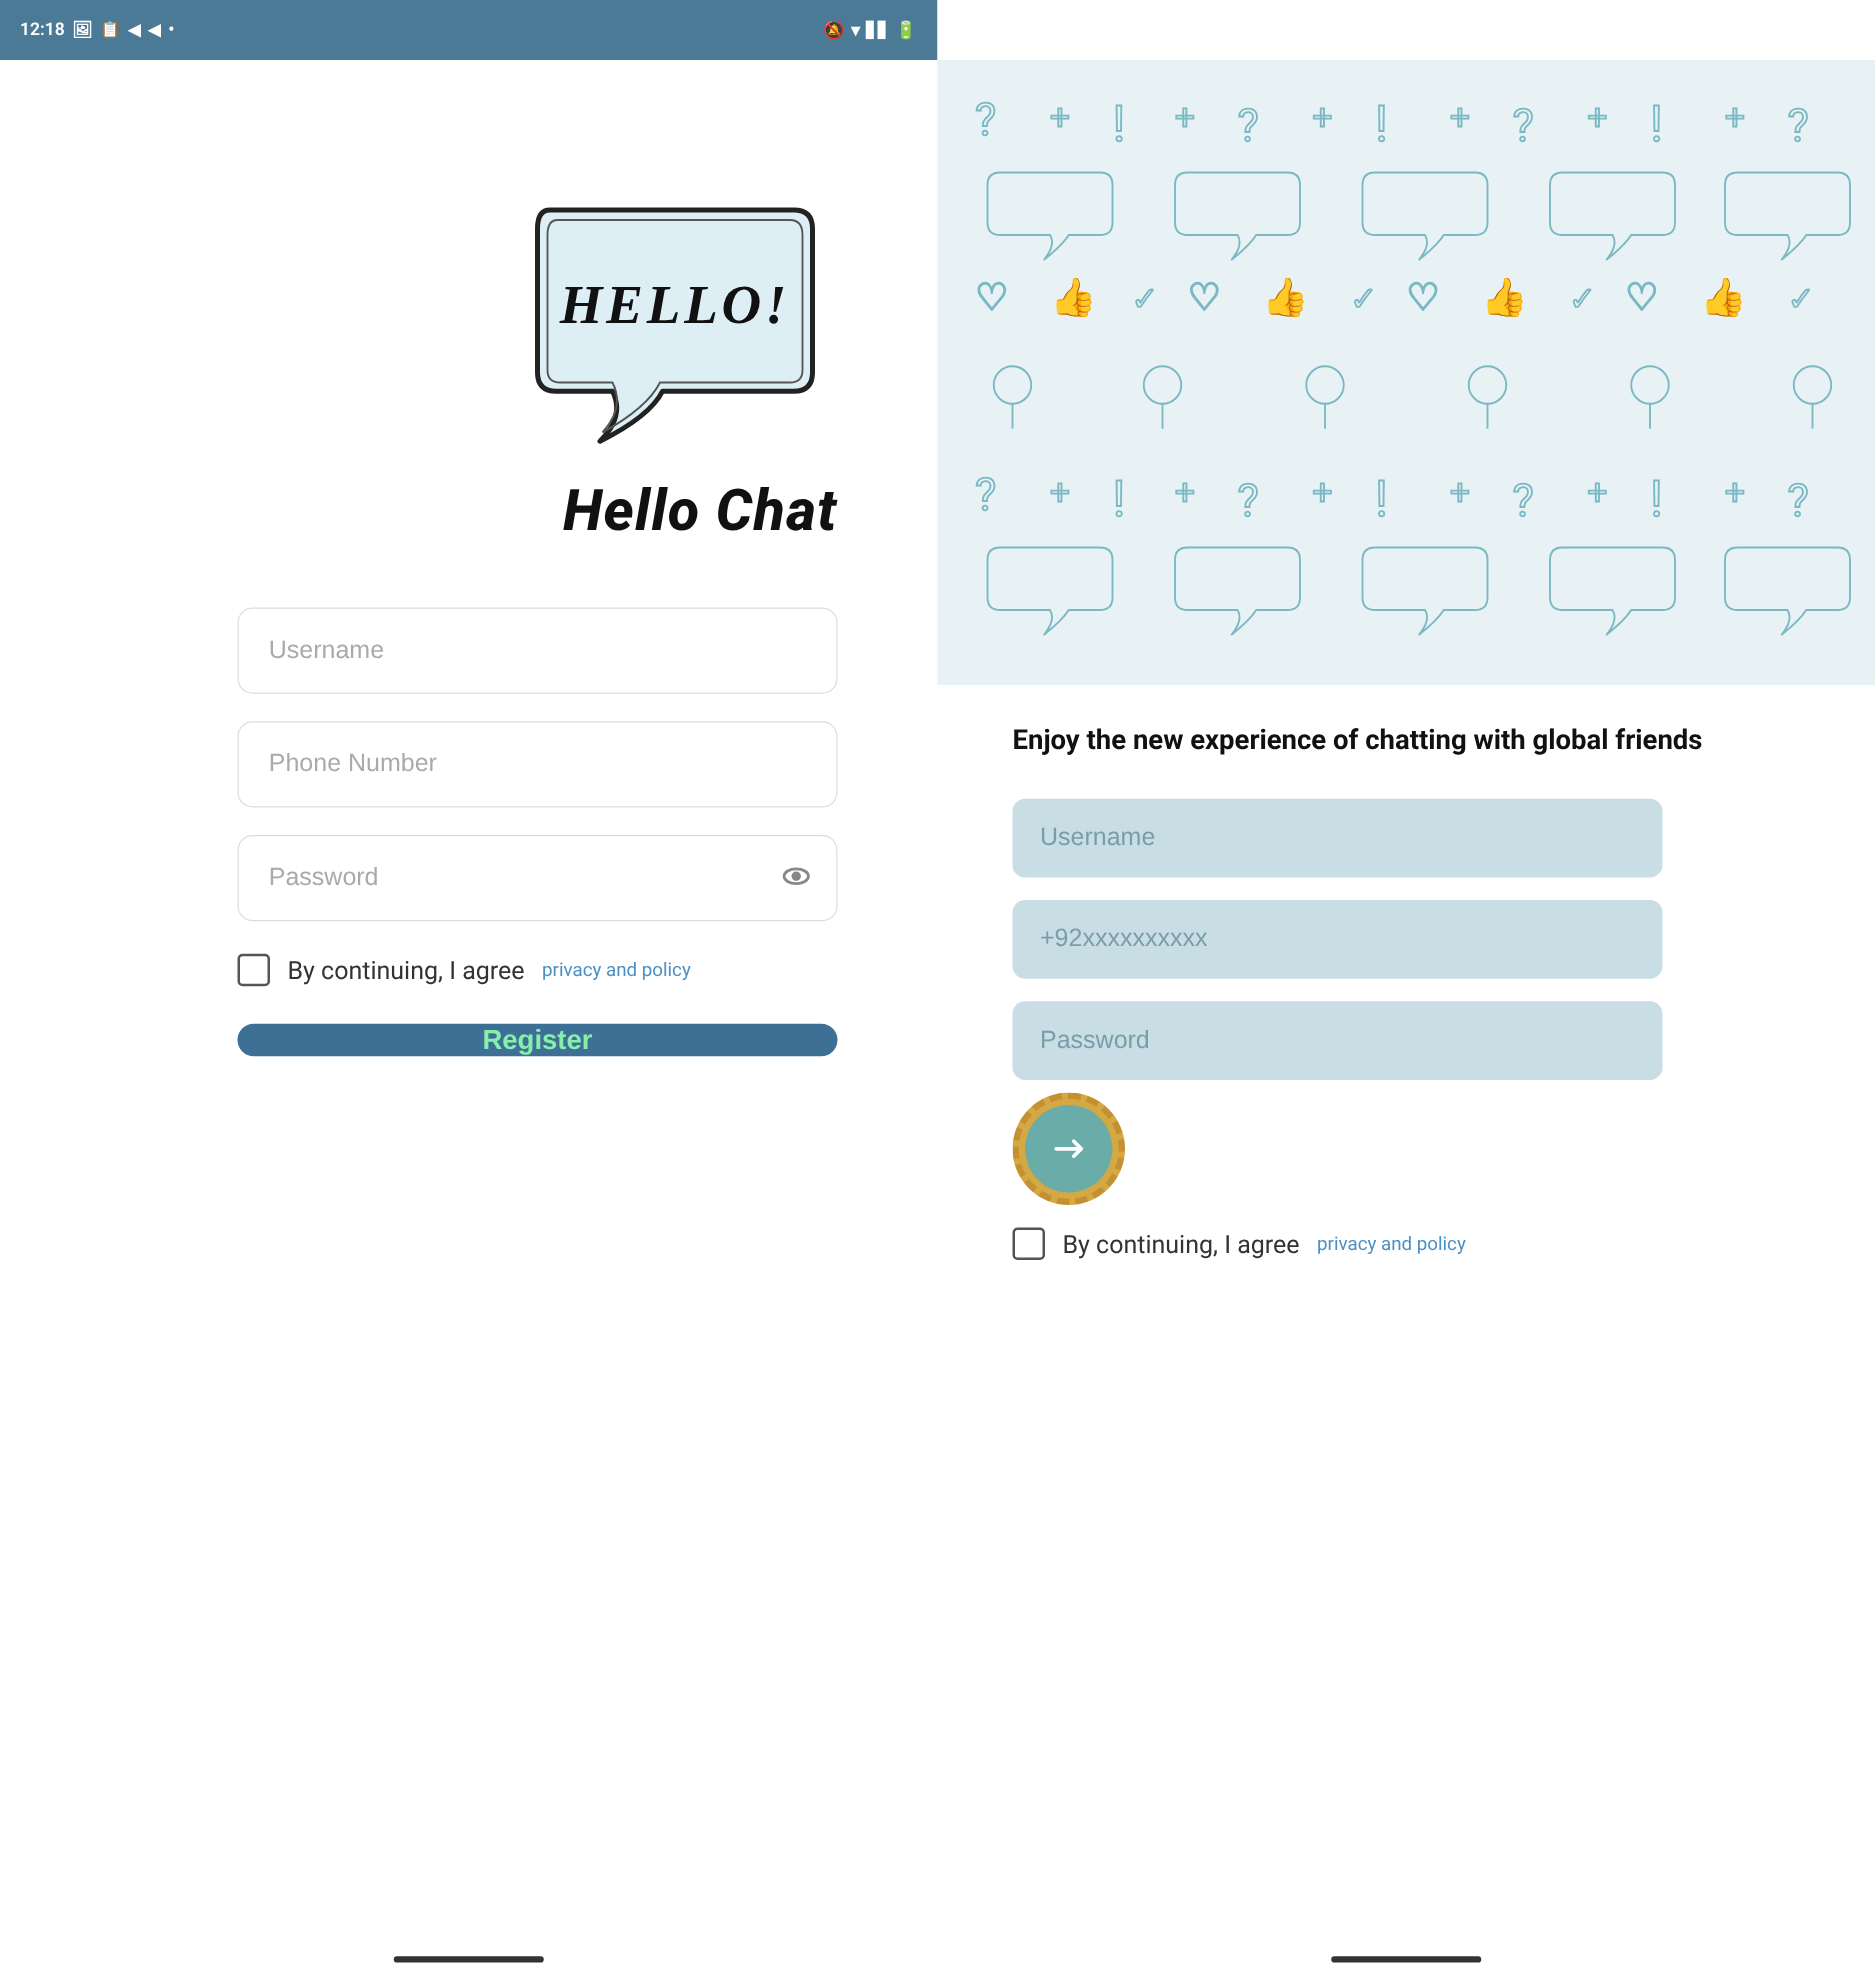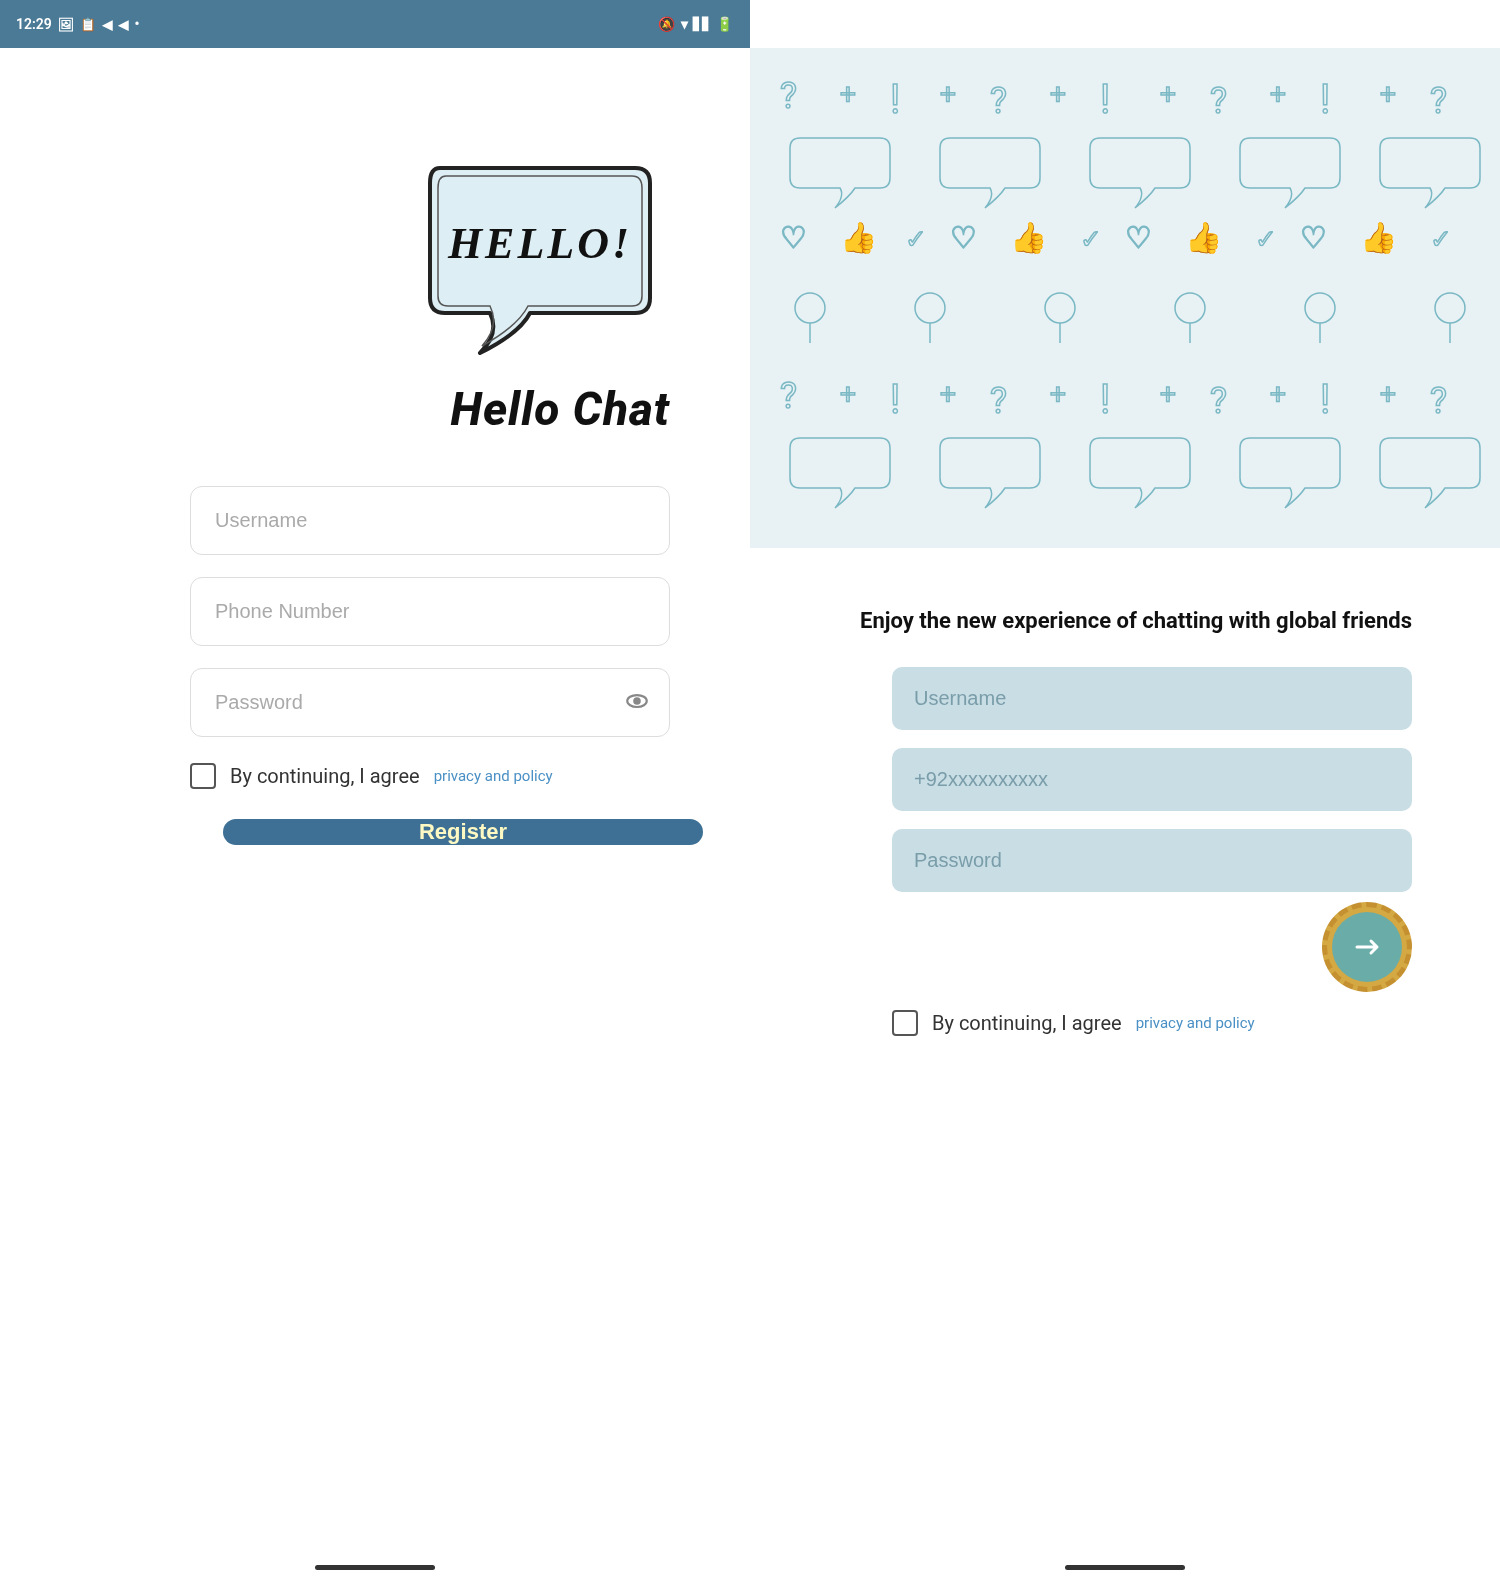--- a/index.html
+++ b/index.html
@@ -132,28 +132,27 @@
     .agree-link {
       color: #4a90c4;
       font-size: 15px;
       cursor: pointer;
       text-decoration: none;
     }
 
     .register-btn {
       width: 100%;
       background: #3d7094;
-      color: #fef9c3;
+      color: #86efac;
       border: none;
       border-radius: 14px;
       font-size: 22px;
       font-weight: 600;
       cursor: pointer;
       margin-top: 8px;
-      margin-left: 33px;
     }
 
     .nav-indicator-left {
       position: absolute;
       bottom: 18px;
       width: 120px;
       height: 5px;
       background: #333;
       border-radius: 3px;
       left: 50%;
@@ -181,22 +180,21 @@
     .pattern-svg {
       width: 100%;
       height: 100%;
     }
 
     .right-content {
       width: 100%;
       padding: 30px 88px 40px 60px;
       display: flex;
       flex-direction: column;
-      align-items: flex-end;
-      margin-top: 28px;
+      align-items: flex-start;
     }
 
     .tagline {
       font-size: 22px;
       font-weight: 700;
       color: #111;
       text-align: center;
       margin-bottom: 30px;
       line-height: 1.4;
     }
@@ -278,21 +276,21 @@
       left: 50%;
       transform: translateX(-50%);
     }
   </style>
 </head>
 <body>
 
 <div style="display:flex; width:1500px;">
   <div class="status-bar">
     <div class="status-bar-left">
-      <span>12:29</span>
+      <span>12:18</span>
 
       <span style="font-size:13px;">🖼</span>
       <span style="font-size:13px;">📋</span>
       <span style="font-size:13px;">◀</span>
       <span style="font-size:13px;">◀</span>
       <span>•</span>
     </div>
     <div class="status-bar-right">
       <span>🔕</span>
       <span>▾</span>

